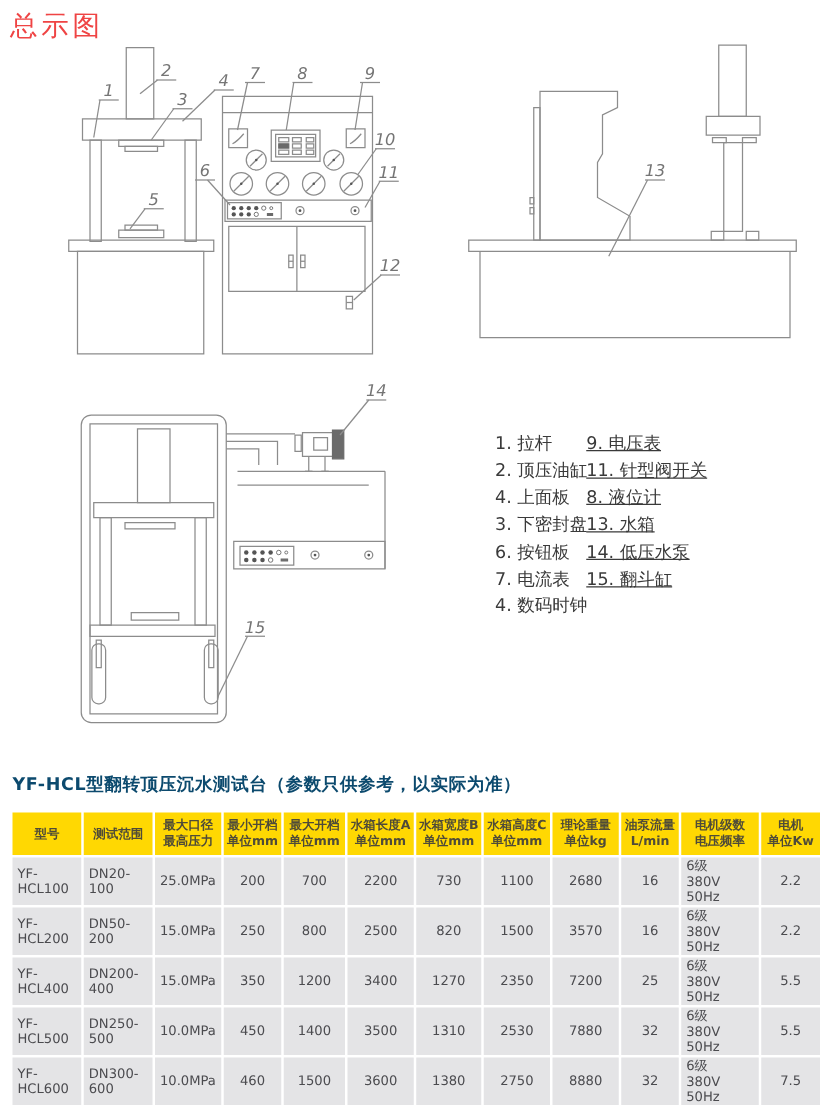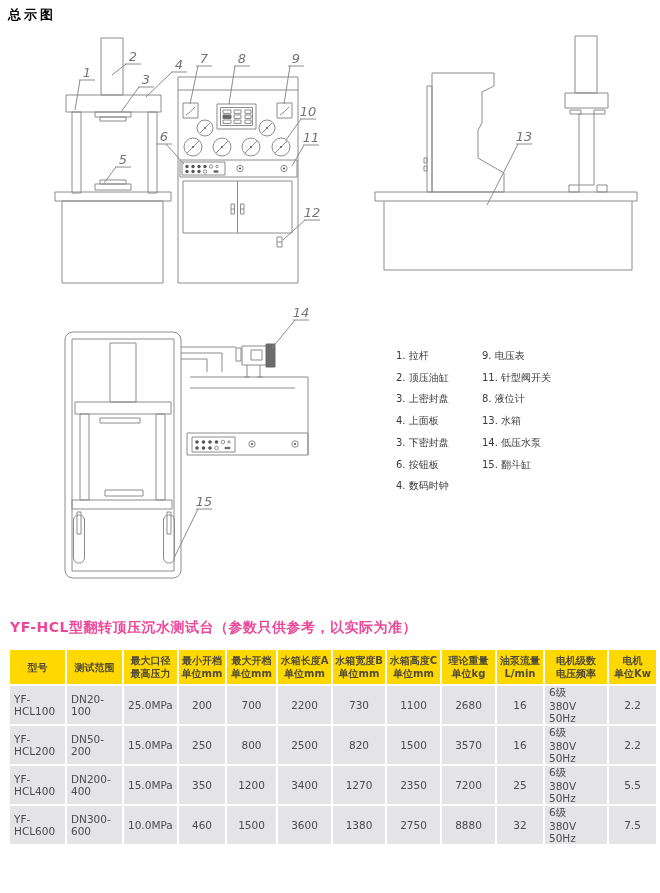--- a/index.html
+++ b/index.html
@@ -2,37 +2,37 @@
 <html style="--table-header-bg: #ffd802; --table-header-text: #4f4b38; --table-cell-bg: #e4e4e6; --table-cell-text: #4b4b4f; --drawing-stroke: #8c8c8c;"><head>
 <meta charset="utf-8">
 <style>
   html,body{margin:0;padding:0;background:#ffffff;}
   .page{
     position:relative;width:660px;height:893px;background:#fff;
     font-family:"DejaVu Sans","Liberation Sans",sans-serif;overflow:hidden;
   }
   .page-title{
     position:absolute;left:8px;top:6px;margin:0;
-    font-size:13px;font-weight:bold;color:#000000;letter-spacing:3px;
+    font-size:22px;font-weight:normal;color:#ef4444;letter-spacing:3px;
   }
   .drawing-svg{position:absolute;left:0;top:20px;}
   .drawing-svg *{vector-effect:non-scaling-stroke;}
   .ln{stroke:var(--drawing-stroke,#8c8c8c);stroke-width:1;fill:none;}
   .filldark{fill:#6b6b6b;stroke:#6b6b6b;}
   .dot{fill:#555;stroke:none;}
   .odot{fill:none;stroke:#777;stroke-width:0.8;}
   .callout{font-size:13px;font-style:italic;fill:#757575;}
   .parts-col{
-    position:absolute;top:345px;font-size:10px;color:#3a3a3a;line-height:21.7px;
+    position:absolute;top:345px;font-size:14px;color:#3a3a3a;line-height:21.7px;
   }
   .parts-col-1{left:396px;width:110px;}
-  .parts-col-2{left:482px;width:130px;}
+  .parts-col-2{left:469px;width:130px;text-decoration:underline;}
   .section-heading{
     position:absolute;left:10px;top:619px;margin:0;
-    font-size:14px;font-weight:bold;color:#ec4899;letter-spacing:0.5px;
+    font-size:14px;font-weight:bold;color:#0c4a6e;letter-spacing:0.5px;
   }
   table.spec{
     position:absolute;left:8px;top:648px;width:644px;
     border-collapse:separate;border-spacing:2px;table-layout:fixed;
     background:#fff;
   }
   table.spec th{
     background:var(--table-header-bg,#ffd802);
     color:var(--table-header-text,#4f4b38);
     font-size:10px;font-weight:bold;line-height:1.3;
@@ -300,24 +300,24 @@
           <line class="ln" x1="196" y1="489" x2="212" y2="489"></line>
           <line class="ln" x1="198" y1="489" x2="174" y2="538"></line>
         <text class="callout" x="204" y="486" text-anchor="middle">15</text>
         </g>
     </g>
   </svg>
 
   <div class="parts-col parts-col-1">
       <div>1. 拉杆</div>
       <div>2. 顶压油缸</div>
-      <div>3. 上密封盘</div>
       <div>4. 上面板</div>
       <div>3. 下密封盘</div>
       <div>6. 按钮板</div>
+      <div>7. 电流表</div>
       <div>4. 数码时钟</div>
     </div>
   <div class="parts-col parts-col-2">
       <div>9. 电压表</div>
       <div>11. 针型阀开关</div>
       <div>8. 液位计</div>
       <div>13. 水箱</div>
       <div>14. 低压水泵</div>
       <div>15. 翻斗缸</div>
     </div>
@@ -405,20 +405,35 @@
           <td>3400</td>
           <td>1270</td>
           <td>2350</td>
           <td>7200</td>
           <td>25</td>
           <td class="al">6级
 380V 50Hz</td>
           <td>5.5</td>
         </tr>
         <tr>
+          <td class="al">YF-HCL500</td>
+          <td class="al">DN250-500</td>
+          <td class="al">10.0MPa</td>
+          <td>450</td>
+          <td>1400</td>
+          <td>3500</td>
+          <td>1310</td>
+          <td>2530</td>
+          <td>7880</td>
+          <td>32</td>
+          <td class="al">6级
+380V 50Hz</td>
+          <td>5.5</td>
+        </tr>
+        <tr>
           <td class="al">YF-HCL600</td>
           <td class="al">DN300-600</td>
           <td class="al">10.0MPa</td>
           <td>460</td>
           <td>1500</td>
           <td>3600</td>
           <td>1380</td>
           <td>2750</td>
           <td>8880</td>
           <td>32</td>

